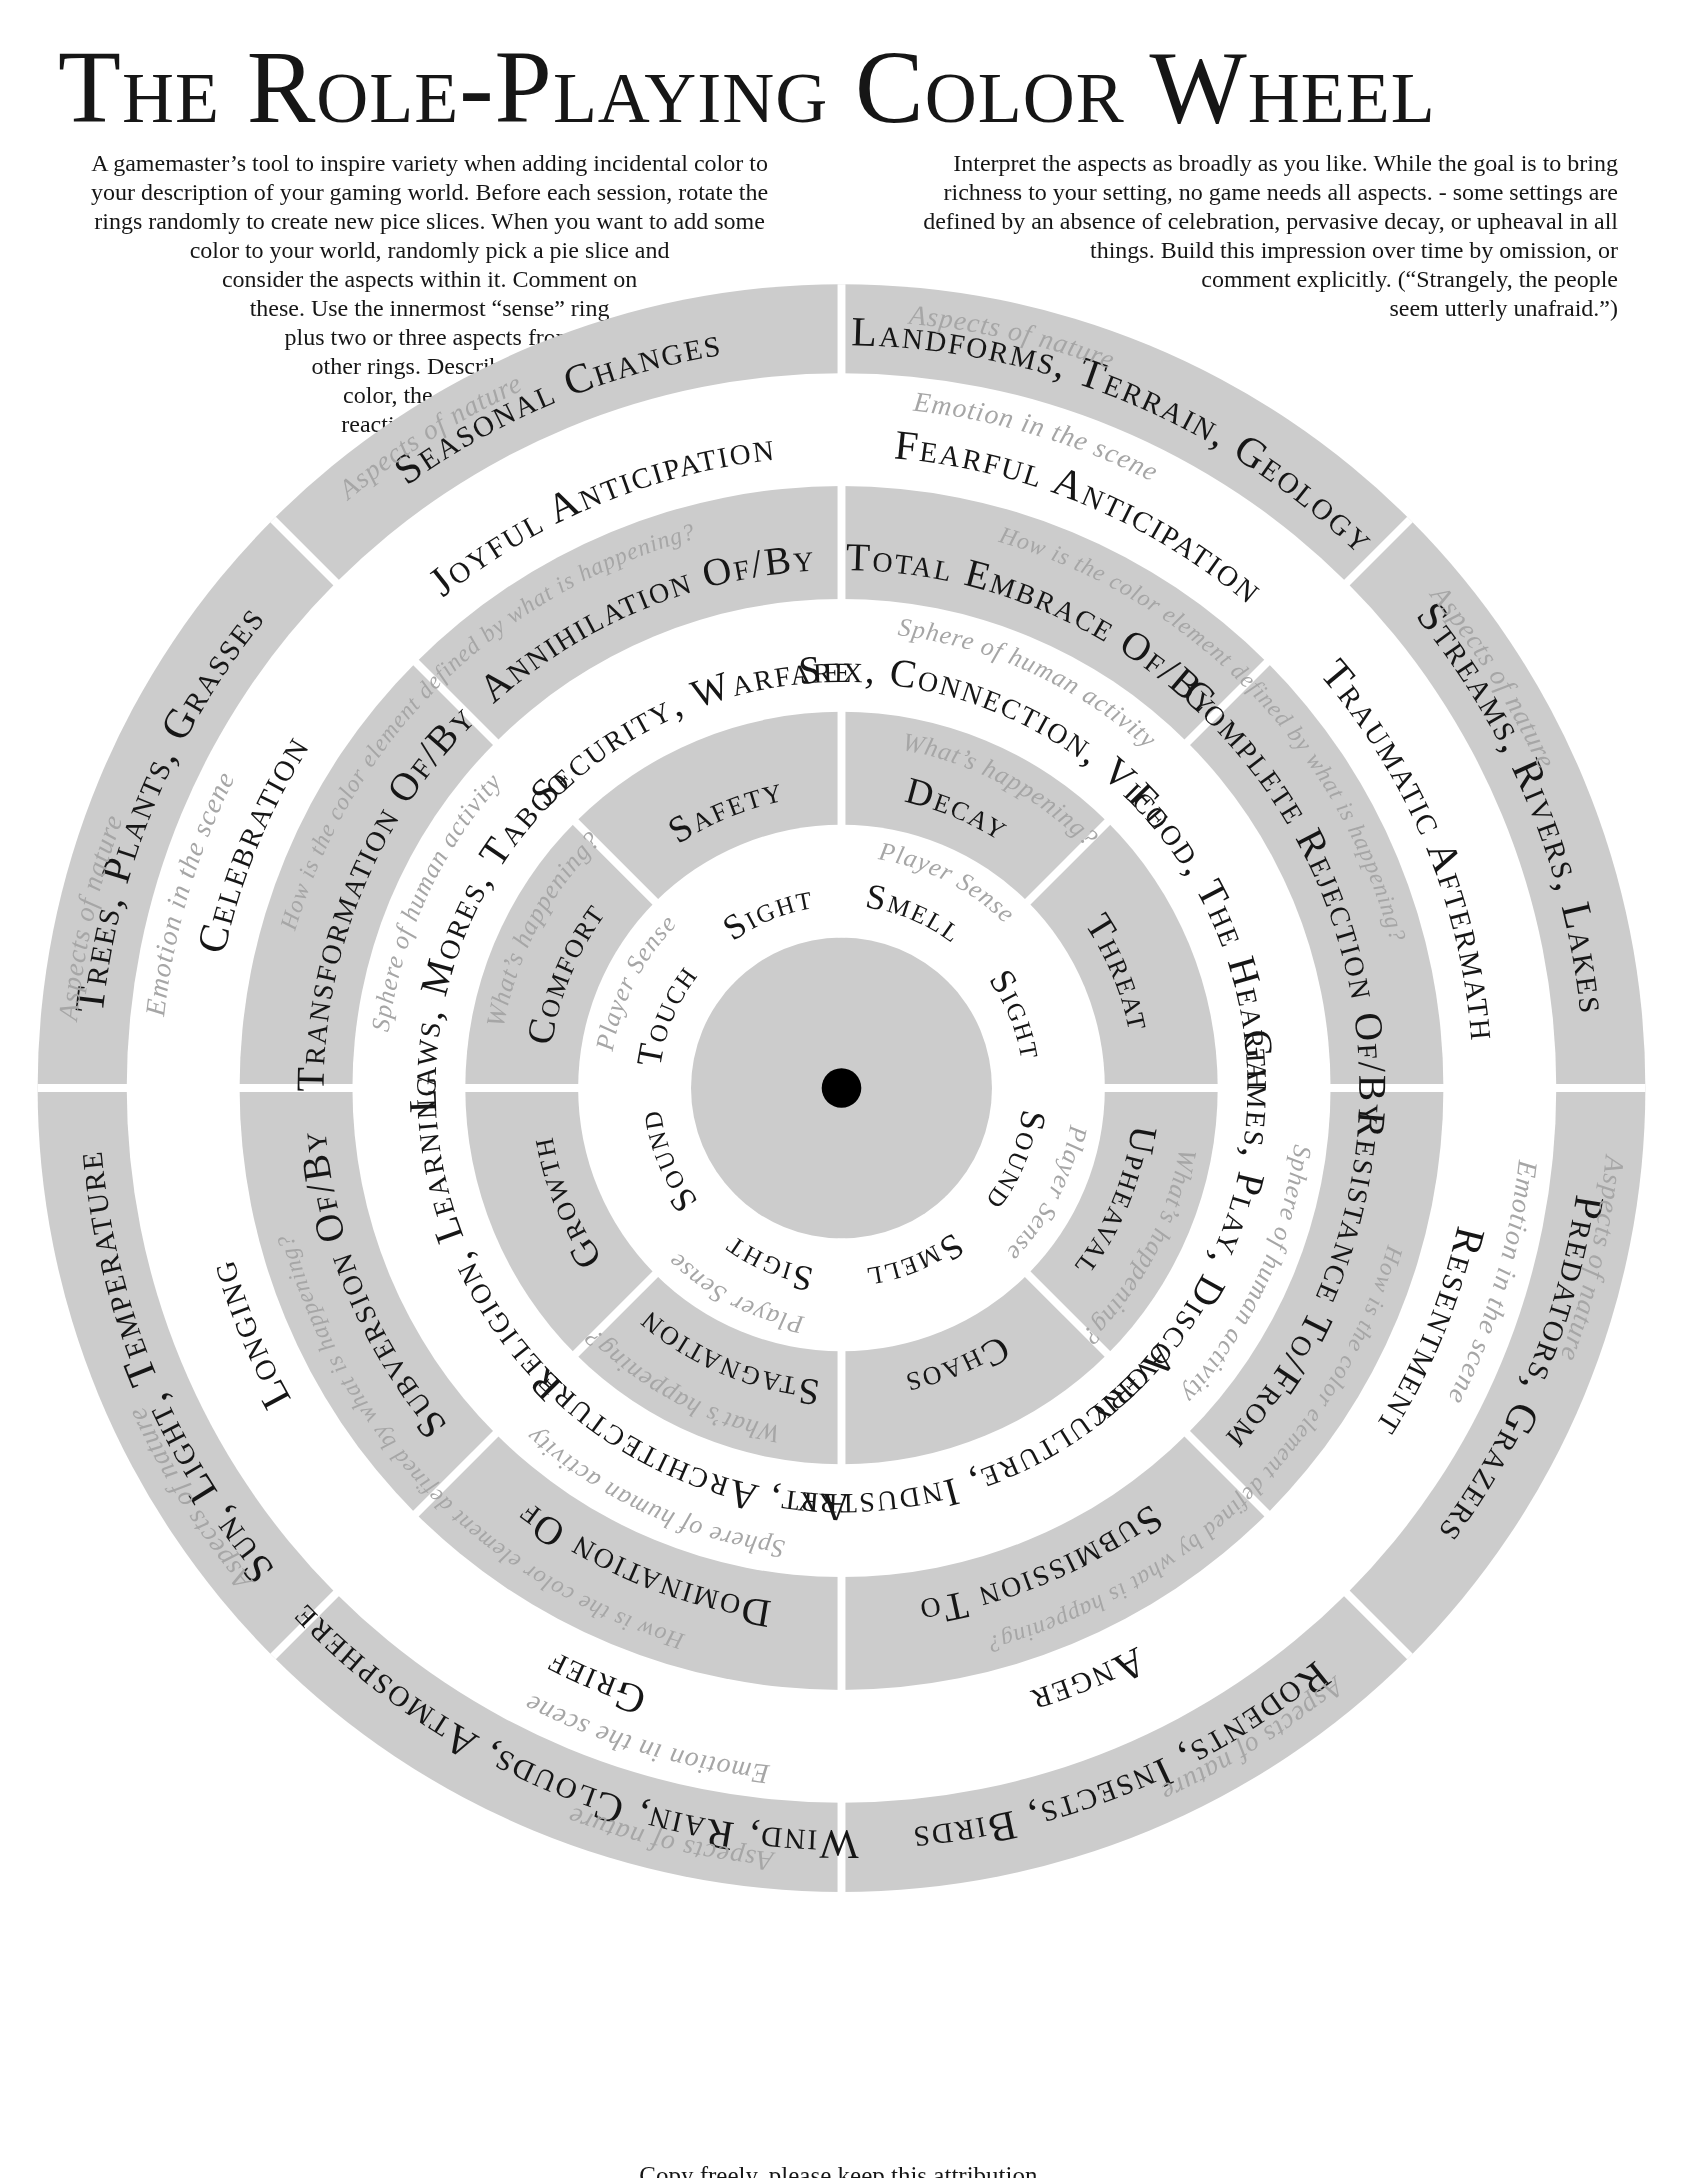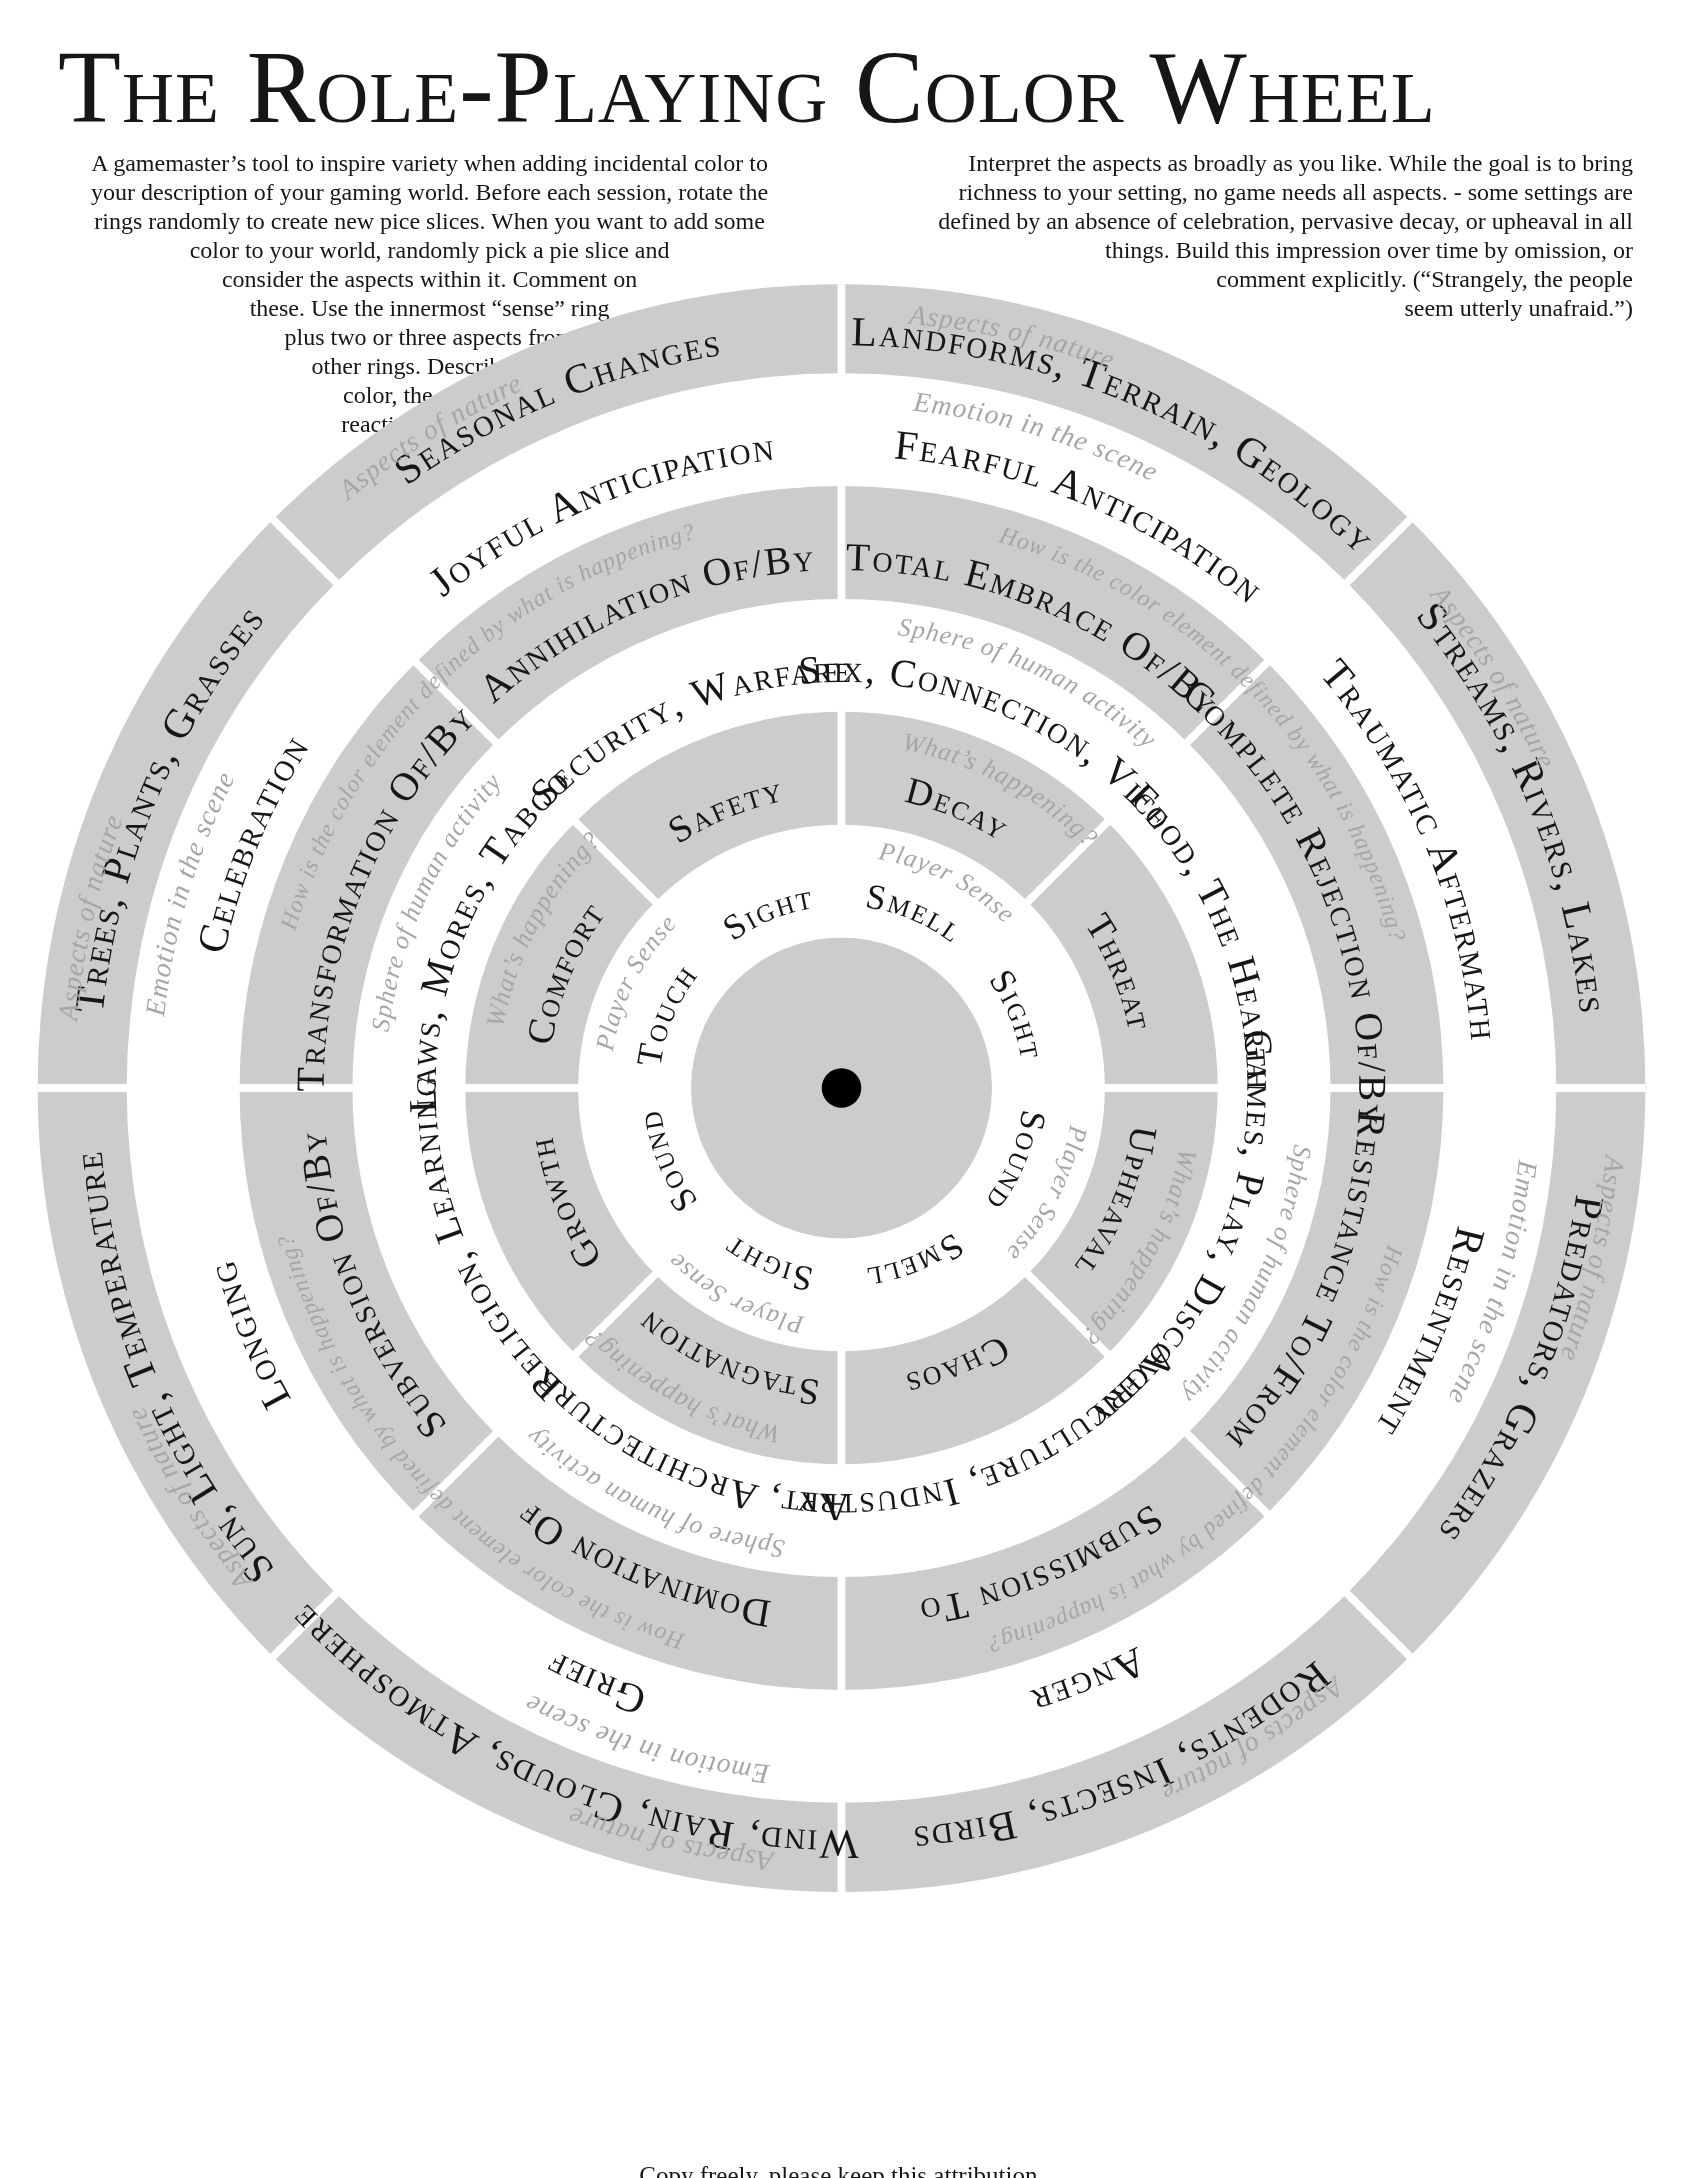--- a/index.html
+++ b/index.html
@@ -10,21 +10,21 @@
   .title{
     position:absolute;left:50px;top:20px;margin:8px;
     font-size:103px;font-weight:normal;font-variant:small-caps;
     letter-spacing:1px;white-space:nowrap;
   }
   .intro{
     position:absolute;top:149px;margin:0;
     font-size:24px;line-height:29px;white-space:pre-line;
   }
   .intro-left{left:91px;text-align:center;}
-  .intro-right{right:50px;text-align:right;}
+  .intro-right{right:65px;text-align:right;}
   #wheel{position:absolute;left:0;top:0;}
   .wl{font-family:"Liberation Serif", serif;font-variant:small-caps;letter-spacing:2px;}
   .wg{font-family:"Liberation Serif", serif;font-style:italic;letter-spacing:1px;}
   .footer{
     position:absolute;left:0;top:2093px;width:1683px;margin:0;
     text-align:center;font-size:25px;line-height:33px;white-space:pre-line;
   }
 </style>
 </head>
 <body>

